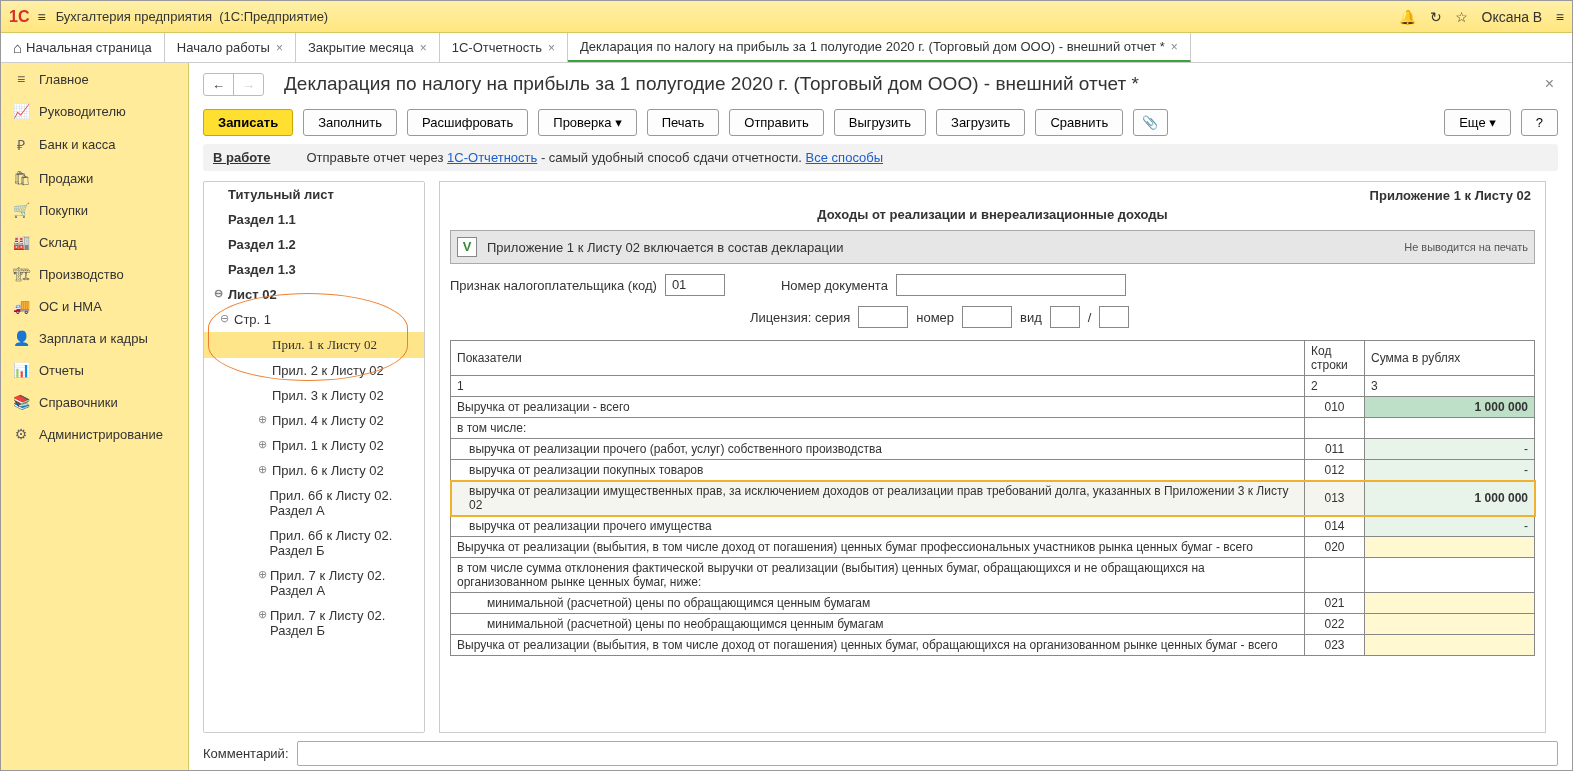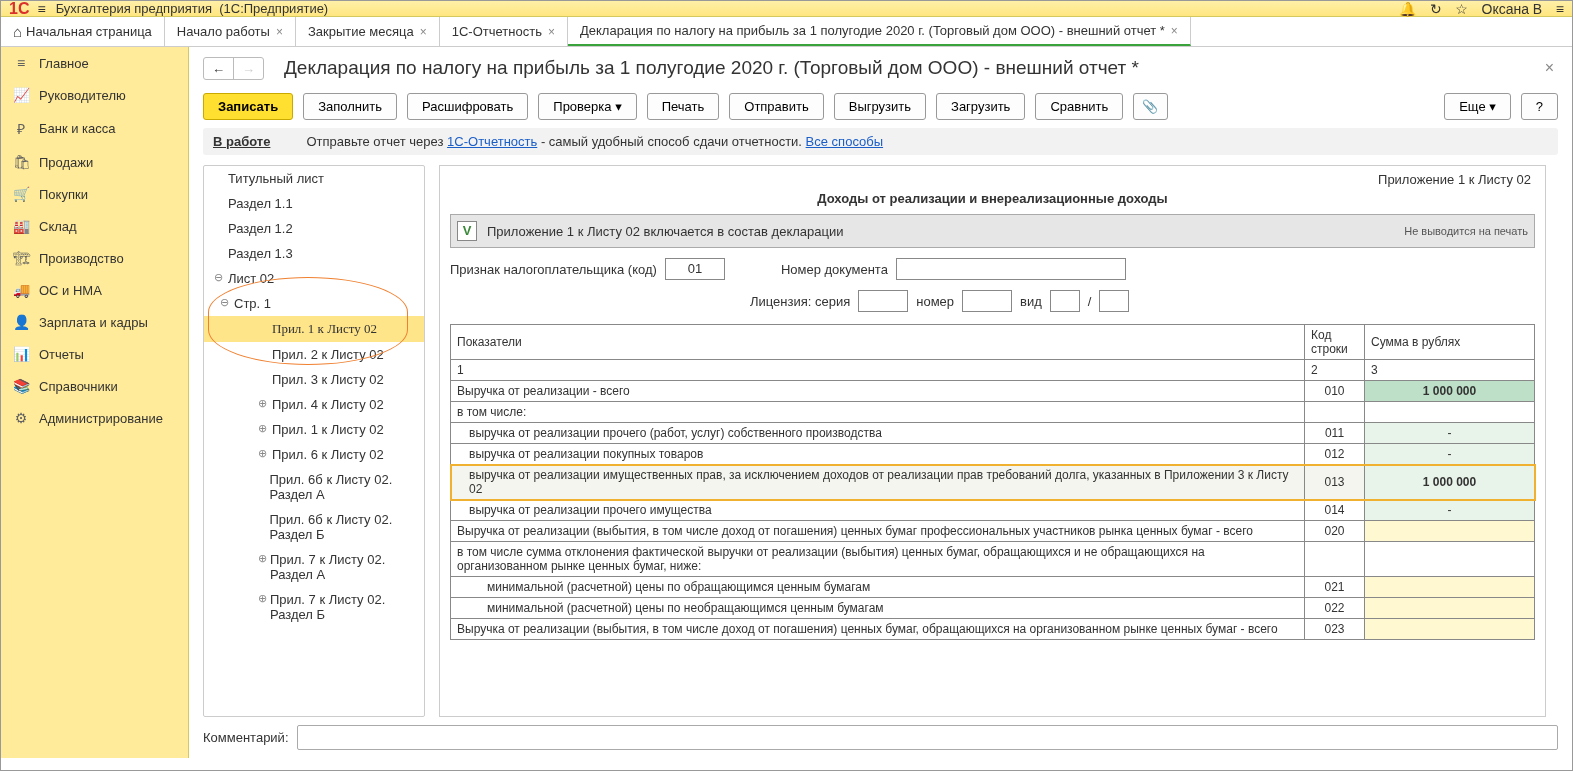--- a/index.html
+++ b/index.html
@@ -1,17 +1,17 @@
 <!DOCTYPE html>
 <html><head>
 <meta charset="utf-8">
 <style>
 * { box-sizing: border-box; margin: 0; padding: 0; }
 body { font-family: Arial, sans-serif; font-size: 13px; color: #333; background: #fff; width: 1573px; height: 771px; overflow: hidden; border: 1px solid #999; }
-.titlebar { height: 16px; background: linear-gradient(#fff0a8, #ffe680); display: flex; align-items: center; padding: 4px 8px; border-bottom: 1px solid #d4c960; }
+.titlebar { height: 32px; background: linear-gradient(#fff0a8, #ffe680); display: flex; align-items: center; padding: 4px 8px; border-bottom: 1px solid #d4c960; }
 .titlebar .logo { color: #d9302c; font-weight: bold; font-size: 16px; margin-right: 8px; }
 .titlebar .hamburger { margin-right: 10px; font-size: 14px; }
 .titlebar .spacer { flex: 1; }
 .titlebar .tr-icons span { margin-left: 10px; font-size: 14px; }
 .tabbar { height: 30px; background: #fff; display: flex; align-items: stretch; border-bottom: 1px solid #ccc; }
 .tab { display: flex; align-items: center; padding: 0 12px; border-right: 1px solid #ccc; cursor: pointer; position: relative; white-space: nowrap; }
 .tab .close { margin-left: 6px; font-size: 12px; color: #888; }
 .tab.active { border-bottom: 2px solid #3ba33b; }
 .main { display: flex; height: calc(100% - 28px - 30px); }
 .sidebar { width: 188px; background: #ffeb9a; border-right: 1px solid #d4c960; overflow-y: auto; }
@@ -30,43 +30,43 @@
 .btn.icon-only { padding: 5px 8px; }
 .toolbar .flex-spacer { flex: 1; }
 .status-bar { margin: 0 14px; background: #f2f2f2; padding: 6px 10px; border-radius: 3px; display: flex; align-items: center; gap: 6px; }
 .status-bar .st-label { font-weight: bold; text-decoration: underline; margin-right: 30px; }
 .status-bar a { color: #1a5ec8; text-decoration: underline; cursor: pointer; }
 .doc-body { flex: 1; display: flex; overflow: hidden; padding: 10px 0 0 14px; gap: 14px; }
 .tree-pane { width: 222px; border: 1px solid #ccc; border-radius: 2px; overflow-y: auto; font-size: 13px; position: relative; }
 .tree-pane::-webkit-scrollbar { width: 12px; }
 .tree-pane::-webkit-scrollbar-thumb { background: #bbb; border-radius: 6px; }
 .tree-item { padding: 5px 6px 5px 8px; cursor: pointer; white-space: normal; display: flex; align-items: flex-start; }
-.tree-item.l0 { padding-left: 24px; }
+.tree-item.l0 { padding-left: 24px; font-weight: bold; }
 .tree-item.l1 { padding-left: 30px; }
 .tree-item.l3 { padding-left: 68px; }
 .tree-item.selected { background: #ffe58a; font-family: Liberation Serif, serif; }
 .tree-toggle { width: 14px; margin-left: -14px; color: #888; font-size: 11px; }
 .tree-highlight { position: absolute; border: 1px solid #f08030; border-radius: 50% / 40%; left: 4px; width: 200px; top: 111px; height: 88px; pointer-events: none; }
 .form-pane { flex: 1; overflow: auto; border: 1px solid #ccc; margin-right: 26px; position: relative; }
 .form-pane::-webkit-scrollbar { width: 12px; height: 12px; }
 .form-pane::-webkit-scrollbar-thumb { background: #bbb; border-radius: 6px; }
 .form-inner { padding: 4px 10px 10px 10px; min-width: 700px; }
-.form-header { text-align: right; font-weight: normal; padding: 2px 4px; }
+.form-header { text-align: right; font-weight: bold; padding: 2px 4px; }
 .form-subheader { text-align: center; font-weight: bold; padding: 2px; }
 .incl-box { display: flex; align-items: center; border: 1px solid #aaa; background: #e6e6e6; padding: 6px; margin-top: 6px; }
 .incl-check { width: 20px; height: 20px; border: 1px solid #888; background: #fff; text-align: center; line-height: 18px; font-weight: bold; color: #3a8a3a; margin-right: 10px; }
 .incl-note { margin-left: auto; font-size: 11px; color: #555; }
 .meta-row { display: flex; align-items: center; gap: 8px; margin-top: 10px; flex-wrap: wrap; }
 .meta-row label { white-space: nowrap; }
 .meta-input { border: 1px solid #888; padding: 2px 6px; background: #fff; min-width: 30px; height: 22px; }
 .tbl { width: 100%; border-collapse: collapse; margin-top: 12px; }
 .tbl th, .tbl td { border: 1px solid #888; padding: 3px 6px; font-size: 12px; }
 .tbl th { background: #fff; font-weight: normal; text-align: left; }
 .tbl td.code { text-align: center; width: 60px; }
-.tbl td.sum { text-align: center; width: 170px; }
+.tbl td.sum { text-align: right; width: 170px; }
 .tbl td.indent1 { padding-left: 18px; }
 .tbl td.indent2 { padding-left: 36px; }
 .tbl tr.green td.sum { background: #bfe0c8; font-weight: bold; }
 .tbl tr.lightgreen td.sum { background: #e8f3ea; }
 .tbl tr.yellow td.sum { background: #fff8d0; }
 .tbl tr.hl td { background: #f5f5f0; }
 .tbl tr.hl { outline: 2px solid #f0b030; outline-offset: -1px; }
 .comment-bar { display: flex; align-items: center; padding: 8px 14px; gap: 8px; }
 .comment-bar input { flex: 1; border: 1px solid #aaa; padding: 4px 6px; border-radius: 2px; }
 .home-icon::before { content: "⌂"; font-size: 15px; margin-right: 4px; }
@@ -269,21 +269,21 @@
         <div class="form-inner">
           <div class="form-header">Приложение 1 к Листу 02</div>
           <div class="form-subheader">Доходы от реализации и внереализационные доходы</div>
           <div class="incl-box">
             <span class="incl-check">V</span>
             <span>Приложение 1 к Листу 02 включается в состав декларации</span>
             <span class="incl-note">Не выводится на печать</span>
           </div>
           <div class="meta-row">
             <label>Признак налогоплательщика (код)</label>
-            <span class="meta-input" style="width:60px;text-align:center;">01</span>
+            <span class="meta-input" style="width:60px;text-align:left;">01</span>
             <span style="width:40px"></span>
             <label>Номер документа</label>
             <span class="meta-input" style="width:230px"></span>
           </div>
           <div class="meta-row" style="padding-left:300px">
             <label>Лицензия: серия</label>
             <span class="meta-input" style="width:50px"></span>
             <label>номер</label>
             <span class="meta-input" style="width:50px"></span>
             <label>вид</label>

